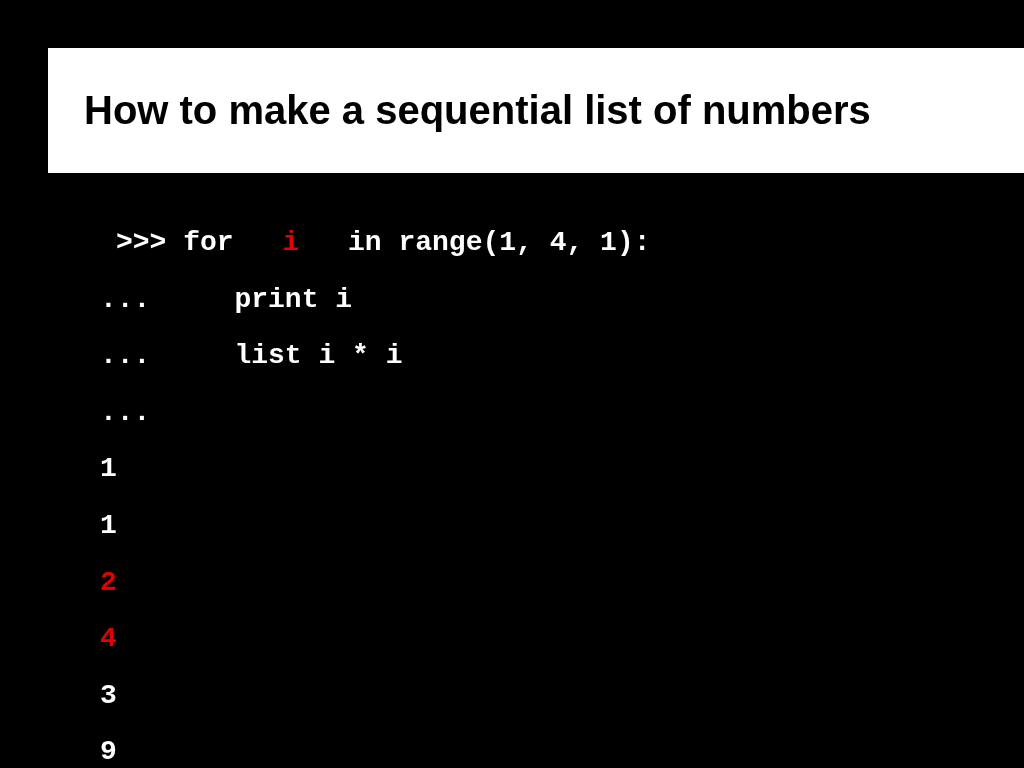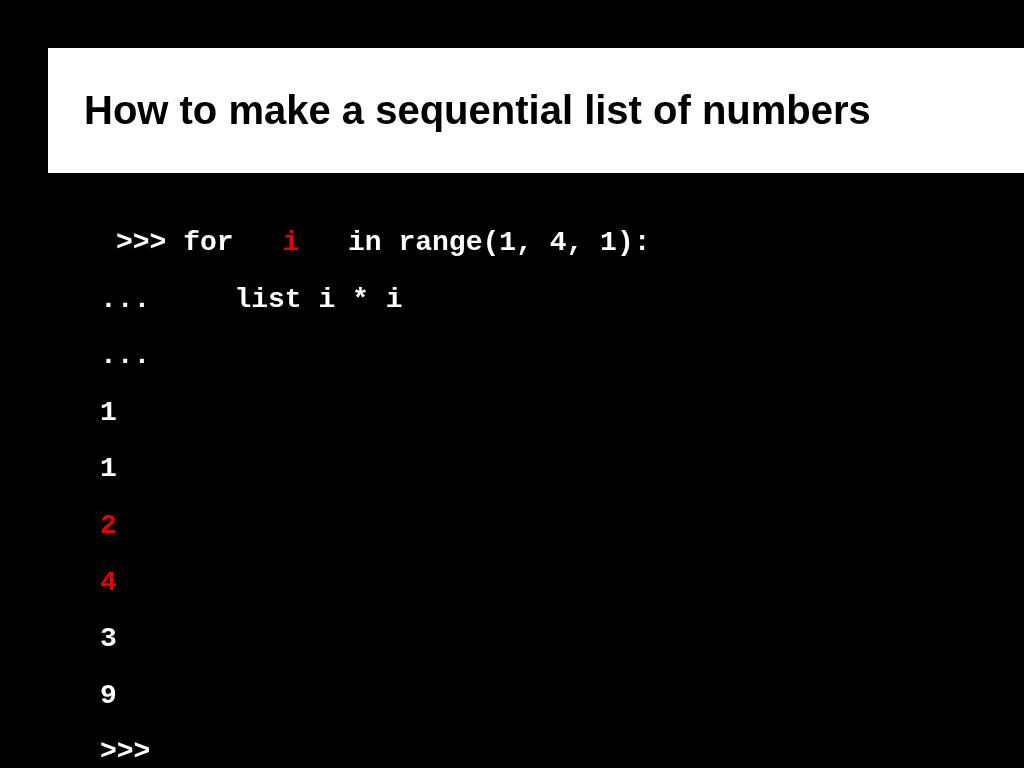--- a/index.html
+++ b/index.html
@@ -41,20 +41,21 @@
 </head>
 <body>
 
 <div class="title-bar">
   <h1 class="title">How to make a sequential list of numbers</h1>
 </div>
 
 <div class="code-area">
 
   <div class="codeline"><span>&gt;&gt;&gt; for </span><span class="hl-red">i</span><span> in range(1, 4, 1):</span></div>
+  <div class="codeline">...     print i</div>
   <div class="codeline">...     list i * i</div>
   <div class="codeline">...</div>
   <div class="codeline">1</div>
   <div class="codeline">1</div>
   <div class="codeline hl-red">2</div>
   <div class="codeline hl-red">4</div>
   <div class="codeline">3</div>
   <div class="codeline">9</div>
   <div class="codeline">&gt;&gt;&gt;</div>
 </div>

